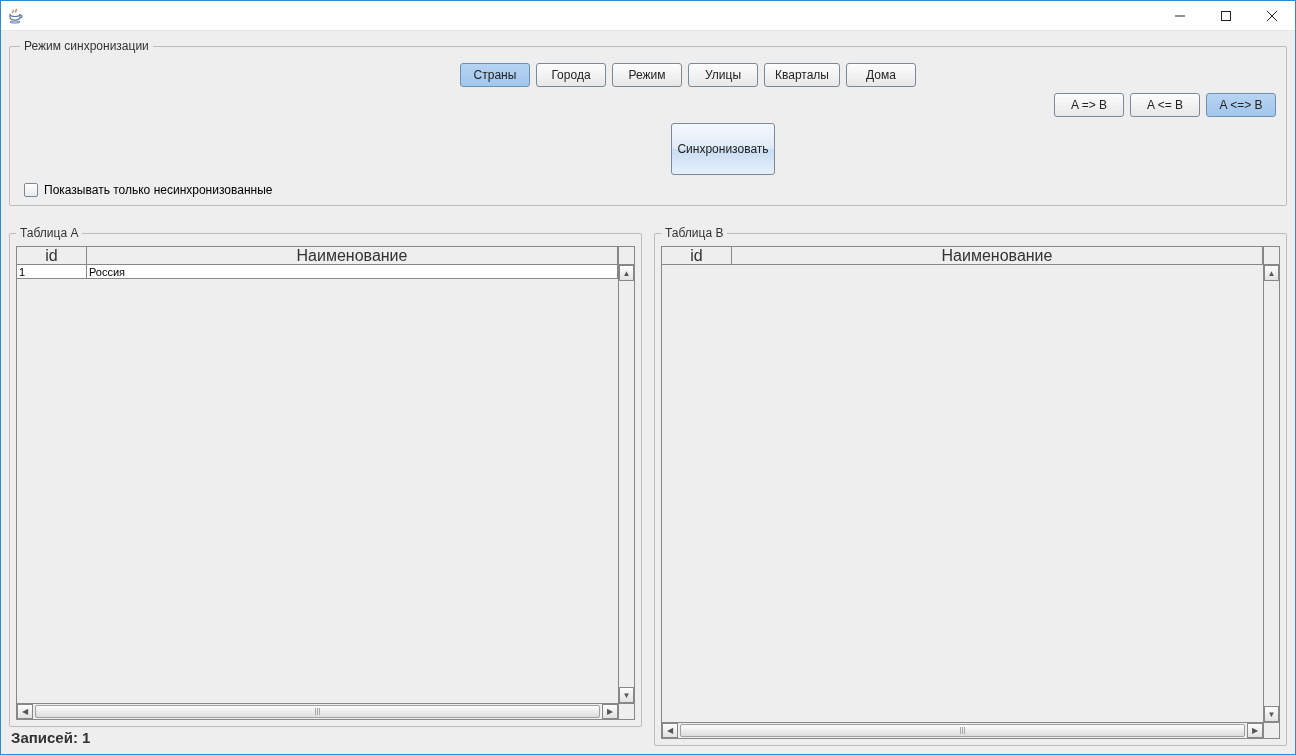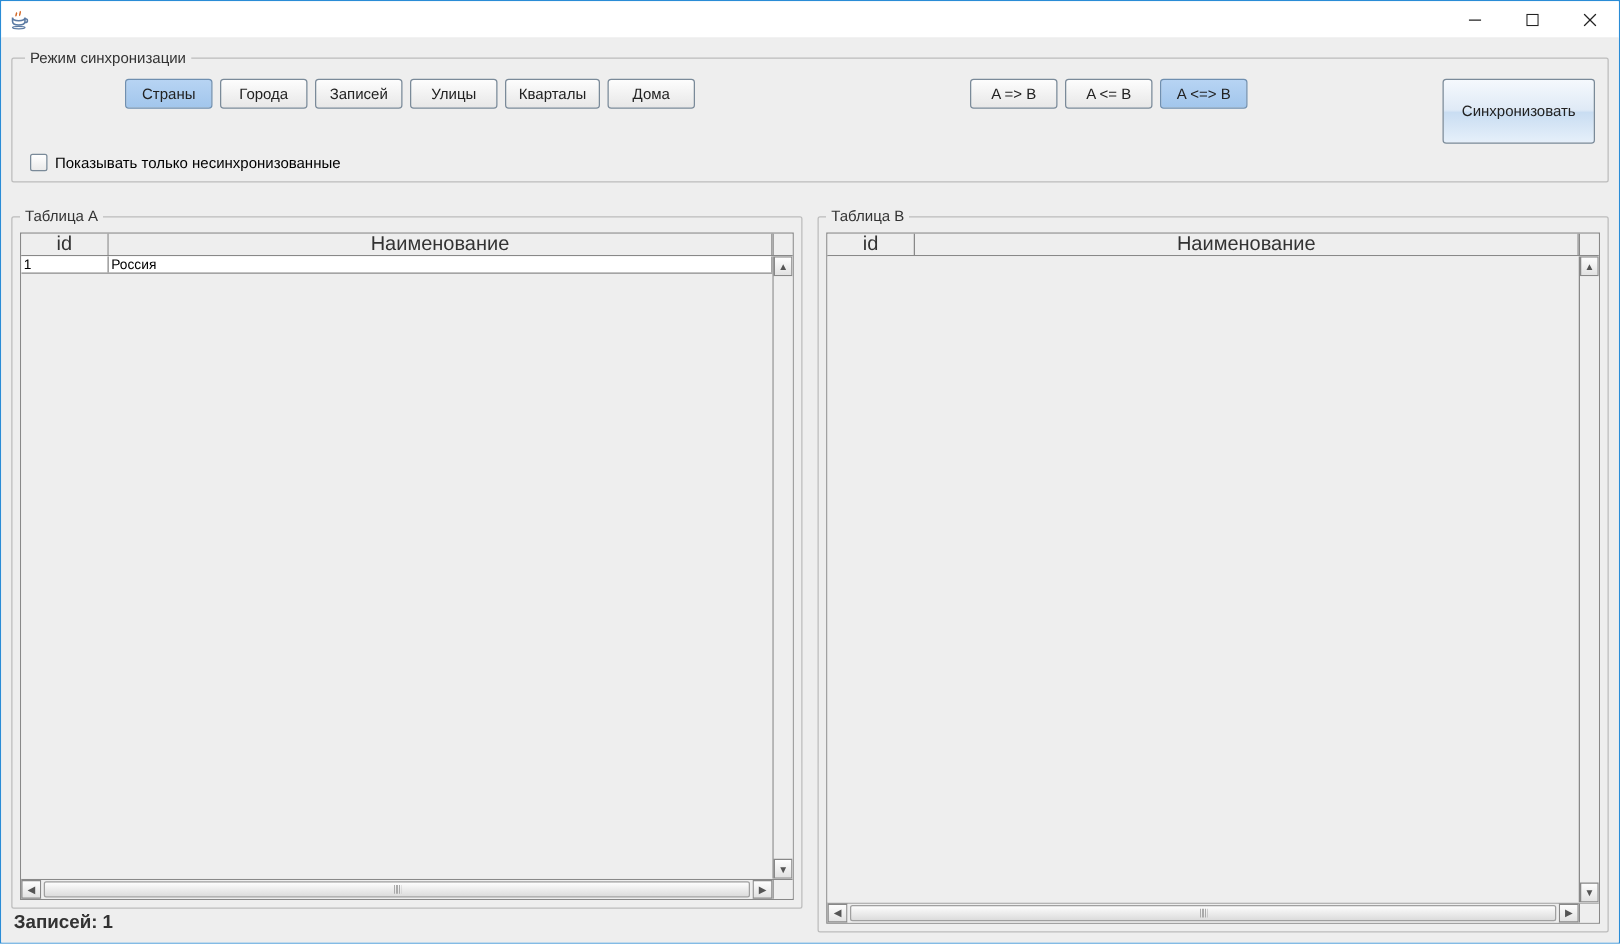--- a/index.html
+++ b/index.html
@@ -59,22 +59,23 @@
     background: #eeeeee;
   }
   fieldset.group > legend {
     padding: 0 4px;
     font-size: 12px;
     color: #333;
     background: #eeeeee;
   }
   .sync-mode-row {
     display: flex;
-    align-items: flex-start;
+    align-items: center;
     gap: 6px;
+    flex-direction: column;
   }
   .toggle-group {
     display: flex;
     gap: 6px;
     margin-left: 80px;
   }
   .direction-group {
     display: flex;
     gap: 6px;
     margin-left: auto;
@@ -92,21 +93,21 @@
     align-items: center;
     justify-content: center;
     white-space: nowrap;
     color: #222;
   }
   .jbtn.selected {
     background: linear-gradient(#b7d4f3, #a2c6ec);
     border-color: #6f8fb0;
   }
   .big-btn {
-    width: 122px;
+    width: 104px;
     height: 52px;
     border: 1px solid #7a8a99;
     border-radius: 3px;
     background: linear-gradient(#f5f9fd, #dfeaf6 48%, #c9ddf2 52%, #e6f0fa);
     font-size: 12px;
     display: inline-flex;
     align-items: center;
     justify-content: center;
     color: #222;
     margin-left: 150px;
@@ -295,21 +296,21 @@
   </div>
 
   <div class="client">
 
     <fieldset class="group">
       <legend>Режим синхронизации</legend>
       <div class="sync-mode-row">
         <div class="toggle-group">
           <button class="jbtn selected">Страны</button>
           <button class="jbtn">Города</button>
-          <button class="jbtn">Записей</button>
+          <button class="jbtn">Режим</button>
           <button class="jbtn">Улицы</button>
           <button class="jbtn">Кварталы</button>
           <button class="jbtn">Дома</button>
         </div>
         <div class="direction-group">
           <button class="jbtn">A =&gt; B</button>
           <button class="jbtn">A &lt;= B</button>
           <button class="jbtn selected">A &lt;=&gt; B</button>
         </div>
         <button class="big-btn">Синхронизовать</button>

